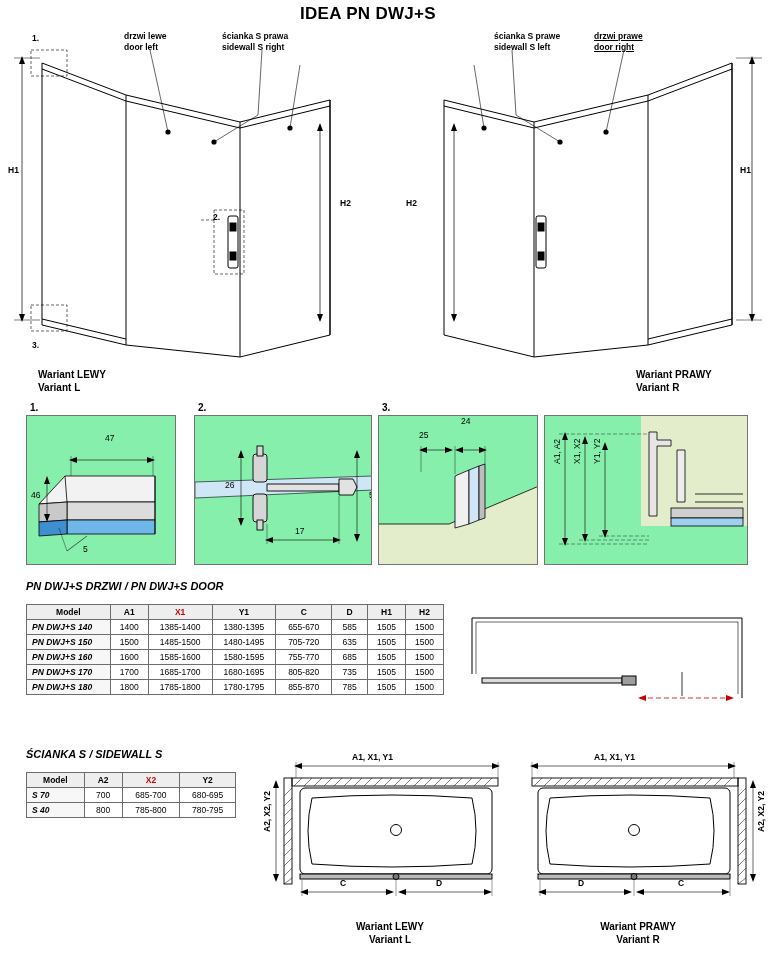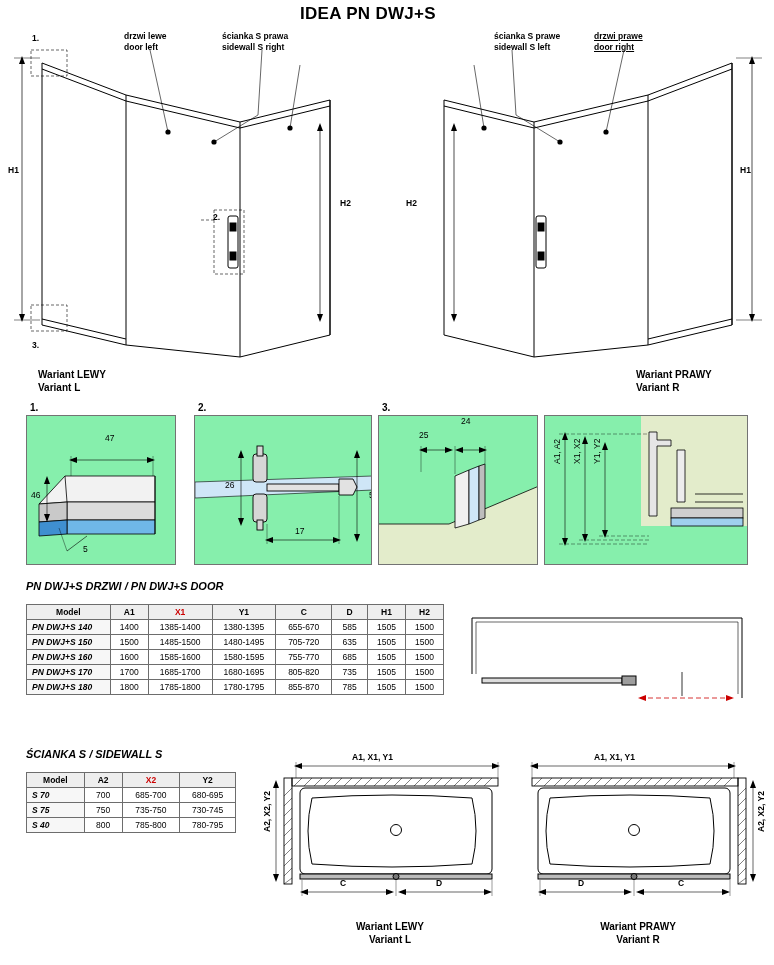--- a/index.html
+++ b/index.html
@@ -466,26 +466,20 @@
         <th class="x-red" style="width:58px;">X2</th>
         <th style="width:56px;">Y2</th>
       </tr>
     </thead>
     <tbody>
       <tr>
         <td class="model">S 70</td>
         <td>700</td>
         <td>685-700</td>
         <td>680-695</td>
-      </tr>
-      <tr>
-        <td class="model">S 75</td>
-        <td>750</td>
-        <td>735-750</td>
-        <td>730-745</td>
       </tr>
       <tr>
         <td class="model">S 40</td>
         <td>800</td>
         <td>785-800</td>
         <td>780-795</td>
       </tr>
     </tbody>
   </table>
 

